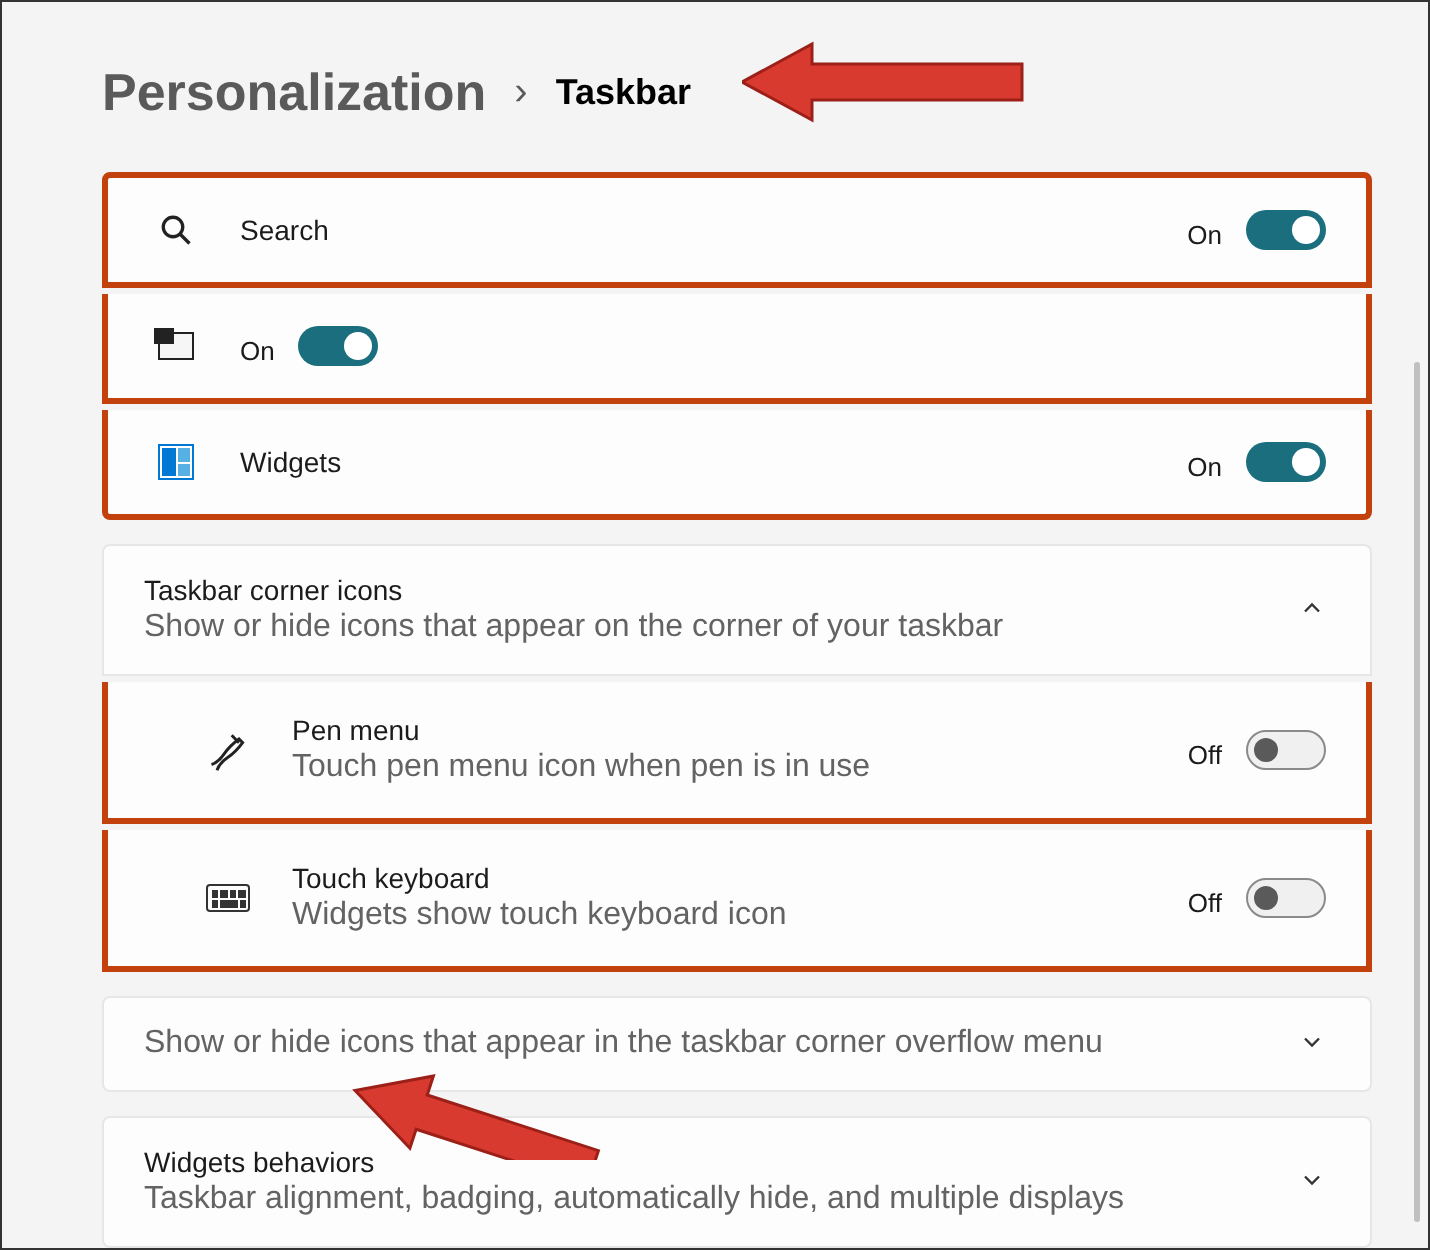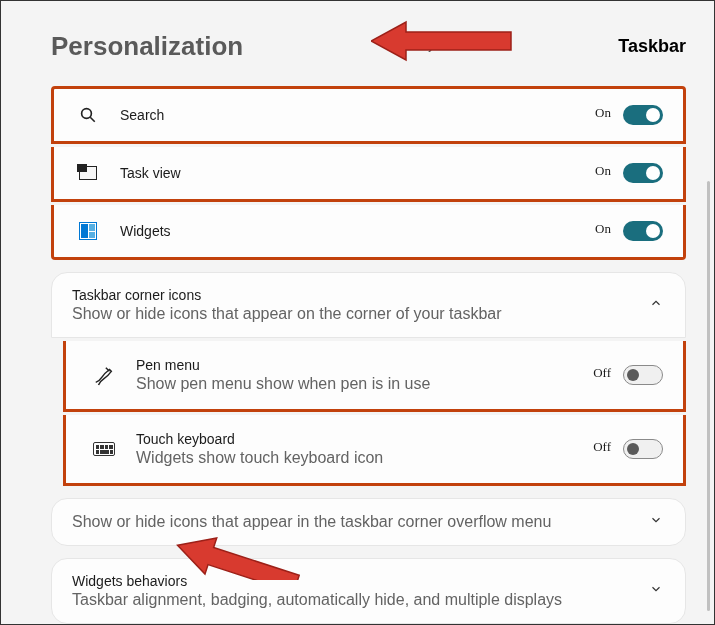--- a/index.html
+++ b/index.html
@@ -11,23 +11,22 @@
       overflow: hidden;
       border: 1px solid #333;
       position: relative;
     }
     .container {
       padding: 30px 28px 20px 50px;
     }
     .breadcrumb {
       display: flex;
       align-items: center;
-      gap: 0;
+      gap: 14px;
       margin-bottom: 24px;
-      justify-content: space-between;
     }
     .breadcrumb-parent {
       color: #5a5a5a;
       font-size: 26px;
       font-weight: 600;
     }
     .breadcrumb-sep {
       color: #5a5a5a;
       font-size: 20px;
     }
@@ -43,24 +42,23 @@
     }
     .card {
       background: #fdfdfd;
       border: 3px solid #c2410c;
       border-radius: 4px;
       display: flex;
       align-items: center;
       padding: 16px 20px;
     }
     .card.sub {
-      padding-left: 24px;
+      padding-left: 46px;
       border-radius: 0;
       border-top: none;
-      margin-left: 12px;
     }
     .card.sub:last-child {
        border-bottom-left-radius: 4px;
        border-bottom-right-radius: 4px;
     }
     .group-top { border-bottom-left-radius:0; border-bottom-right-radius:0; }
     .group-mid { border-radius:0; border-top:none; }
     .group-bot { border-top-left-radius:0; border-top-right-radius:0; border-top:none; }
     .card-icon {
       width: 28px;
@@ -79,23 +77,22 @@
     .card-title {
       font-size: 14px;
       color: #1b1b1b;
     }
     .card-desc {
       font-size: 16px;
       color: #636363;
     }
     .card-action {
       display: flex;
-      align-items: flex-start;
+      align-items: flex-end;
       gap: 12px;
-      font-family: Liberation Serif, serif;
     }
     .toggle-label {
       font-size: 13px;
       color: #1b1b1b;
     }
     .chev {
       color: #444;
       font-size: 13px;
       width: 18px;
       text-align:center;
@@ -123,21 +120,21 @@
       content: "";
       position: absolute;
       left: 3px; top: 2.5px;
       width: 12px; height: 12px;
       background: #5a5a5a;
       border-radius: 50%;
     }
     .expander-card {
       background: #fdfdfd;
       border: 1px solid #e6e6e6;
-      border-radius: 16px;
+      border-radius: 4px;
       padding: 14px 20px;
       display: flex;
       align-items: center;
     }
     .expander-card.expanded { border-bottom-left-radius:0; border-bottom-right-radius:0; }
     .gap-med { height: 6px; }
 
     .arrow {
       position: absolute;
       pointer-events: none;
@@ -204,23 +201,20 @@
       <div class="card-action">
         <span class="toggle-label">On</span>
         <div class="toggle on"></div>
       </div>
     </div>
 
     <div class="card group-mid">
       <div class="card-icon">
         <div class="taskview-icon"></div>
       </div>
-      <div class="card-body">
-        <div class="card-title">Task view</div>
-      </div>
       <div class="card-action">
         <span class="toggle-label">On</span>
         <div class="toggle on"></div>
       </div>
     </div>
 
     <div class="card group-bot">
       <div class="card-icon">
         <div class="widgets-icon">
             <span></span>
@@ -255,21 +249,21 @@
 
     <div class="card sub">
       <div class="card-icon">
         <svg width="22" height="22" viewBox="0 0 24 24" fill="none" stroke="#222" stroke-width="1.6">
           <path d="M3 20c3-1 5-3 7-6s4-5 8-8l2 2c-3 4-5 6-8 8s-5 4-6 7"></path>
           <path d="M14 4l4 4"></path>
         </svg>
       </div>
       <div class="card-body">
         <div class="card-title">Pen menu</div>
-        <div class="card-desc">Show pen menu show when pen is in use</div>
+        <div class="card-desc">Touch pen menu icon when pen is in use</div>
       </div>
       <div class="card-action">
         <span class="toggle-label">Off</span>
         <div class="toggle off"></div>
       </div>
     </div>
 
     <div class="card sub">
       <div class="card-icon">
         <div class="keyboard-icon">

